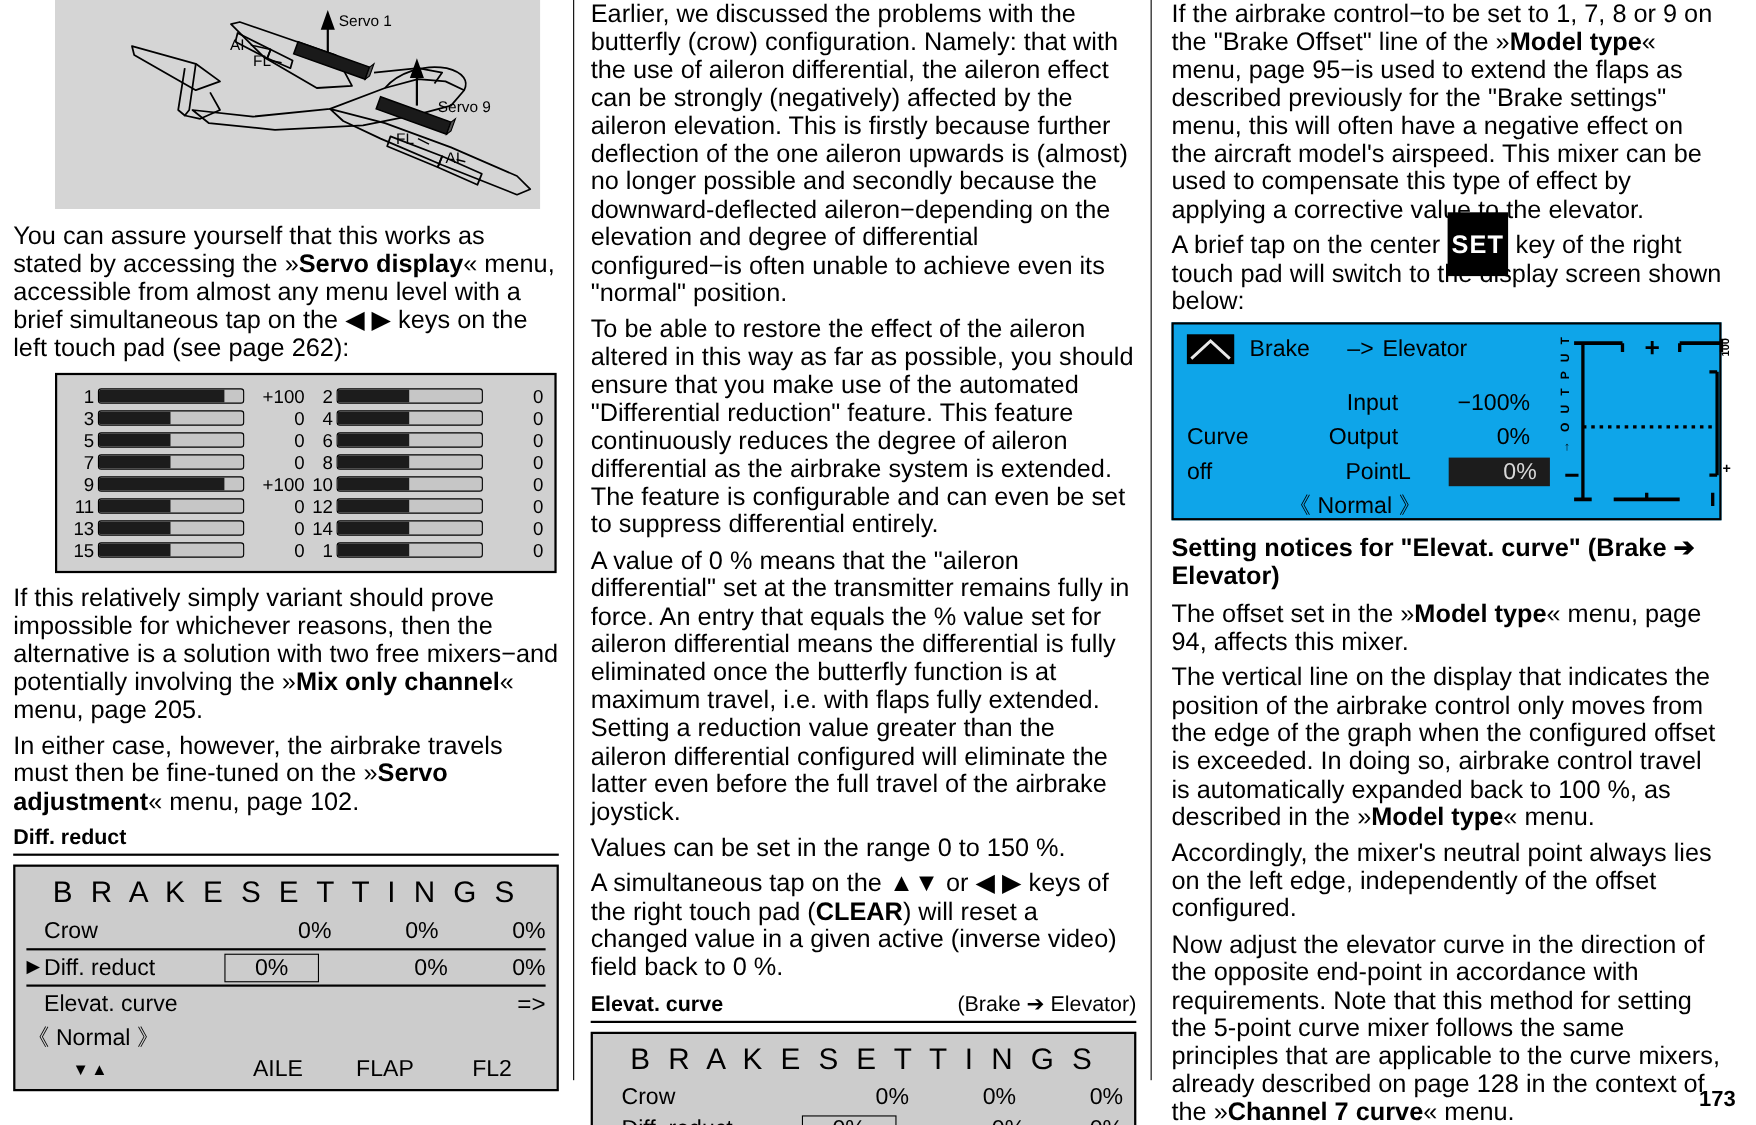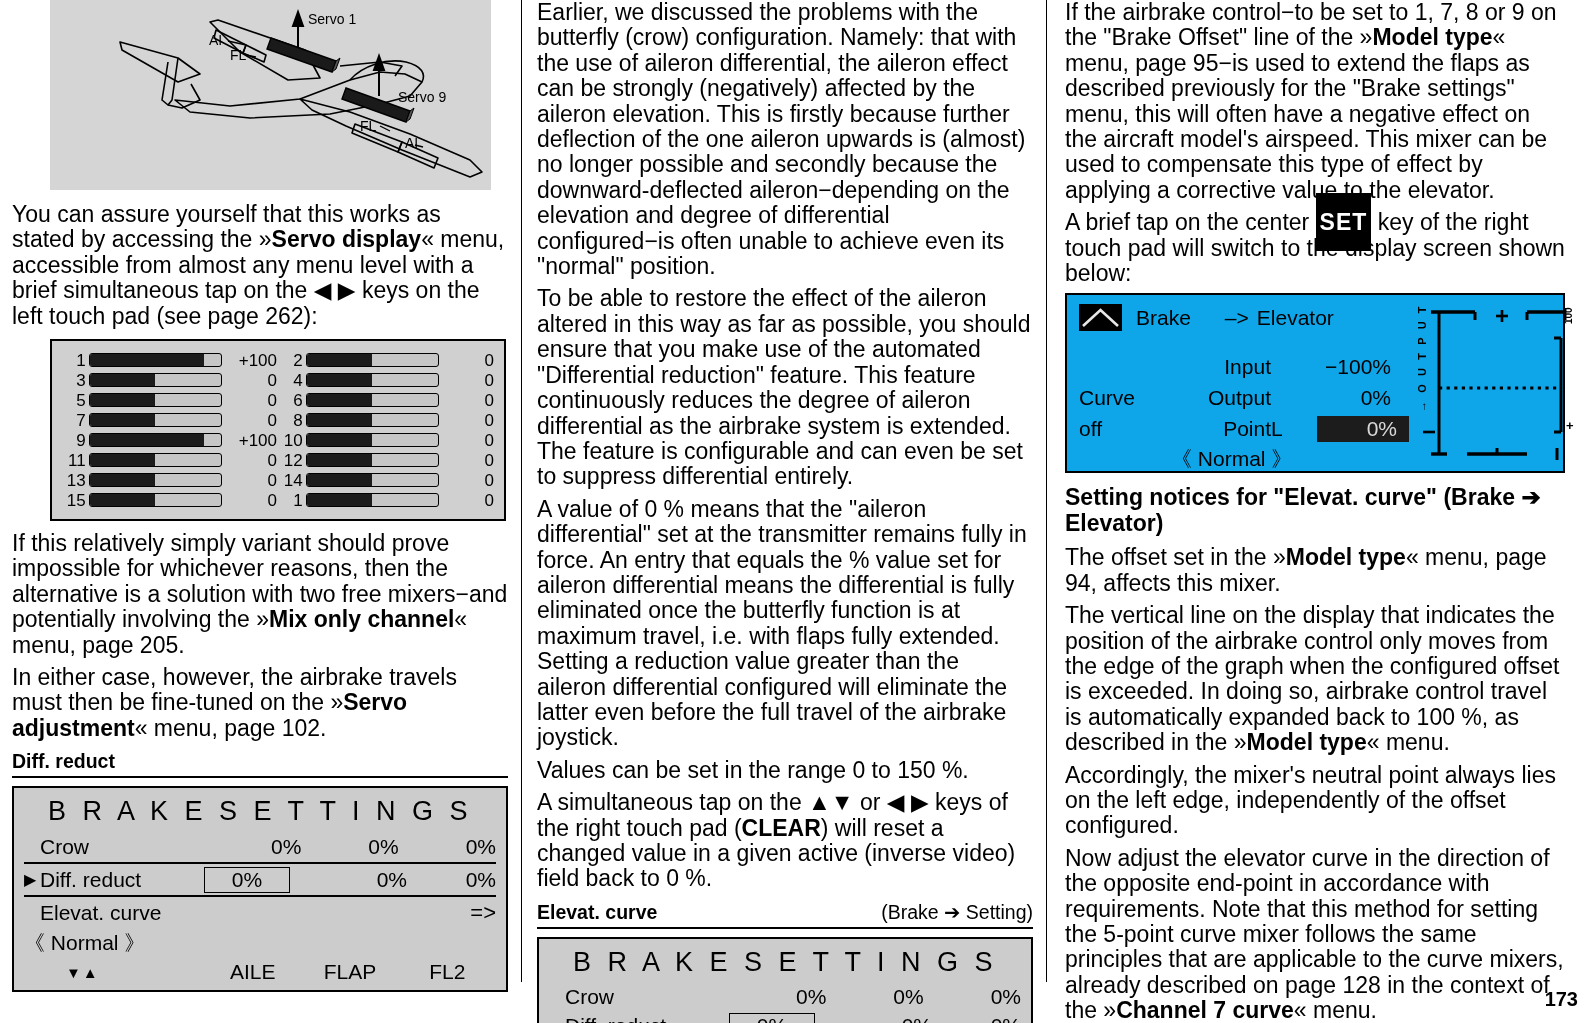--- a/index.html
+++ b/index.html
@@ -404,21 +404,21 @@
 
   <div class="col col-mid">
     <p class="body">Earlier, we discussed the problems with the butterfly (crow) configuration. Namely: that with the use of aileron differential, the aileron effect can be strongly (negatively) affected by the aileron elevation. This is firstly because further deflection of the one aileron upwards is (almost) no longer possible and secondly because the downward-deflected aileron−depending on the elevation and degree of differential configured−is often unable to achieve even its "normal" position.</p>
     <p class="body">To be able to restore the effect of the aileron altered in this way as far as possible, you should ensure that you make use of the automated "Differential reduction" feature. This feature continuously reduces the degree of aileron differential as the airbrake system is extended. The feature is configurable and can even be set to suppress differential entirely.</p>
     <p class="body">A value of 0 % means that the "aileron differential" set at the transmitter remains fully in force. An entry that equals the % value set for aileron differential means the differential is fully eliminated once the butterfly function is at maximum travel, i.e. with flaps fully extended. Setting a reduction value greater than the aileron differential configured will eliminate the latter even before the full travel of the airbrake joystick.</p>
     <p class="body">Values can be set in the range 0 to 150 %.</p>
     <p class="body"><span>A simultaneous tap on the </span><span>▲▼</span><span> or </span><span>◀ ▶</span><span> keys of the right touch pad (</span><b>CLEAR</b><span>) will reset a changed value in a given active (inverse video) field back to 0 %.</span></p>
 
     <div class="sec-head">
       <span>Elevat. curve</span>
-      <span class="sub">(Brake ➔ Setting)</span>
+      <span class="sub">(Brake ➔ Elevator)</span>
     </div>
 
     <div class="lcd">
       <div class="lcd-title">B R A K E   S E T T I N G S</div>
       <div class="lcd-row">
         <span class="lbl">
             <span class="cursor blank">▶</span>
             <span>Crow</span>
           </span>
         <span class="c1">0%</span>

